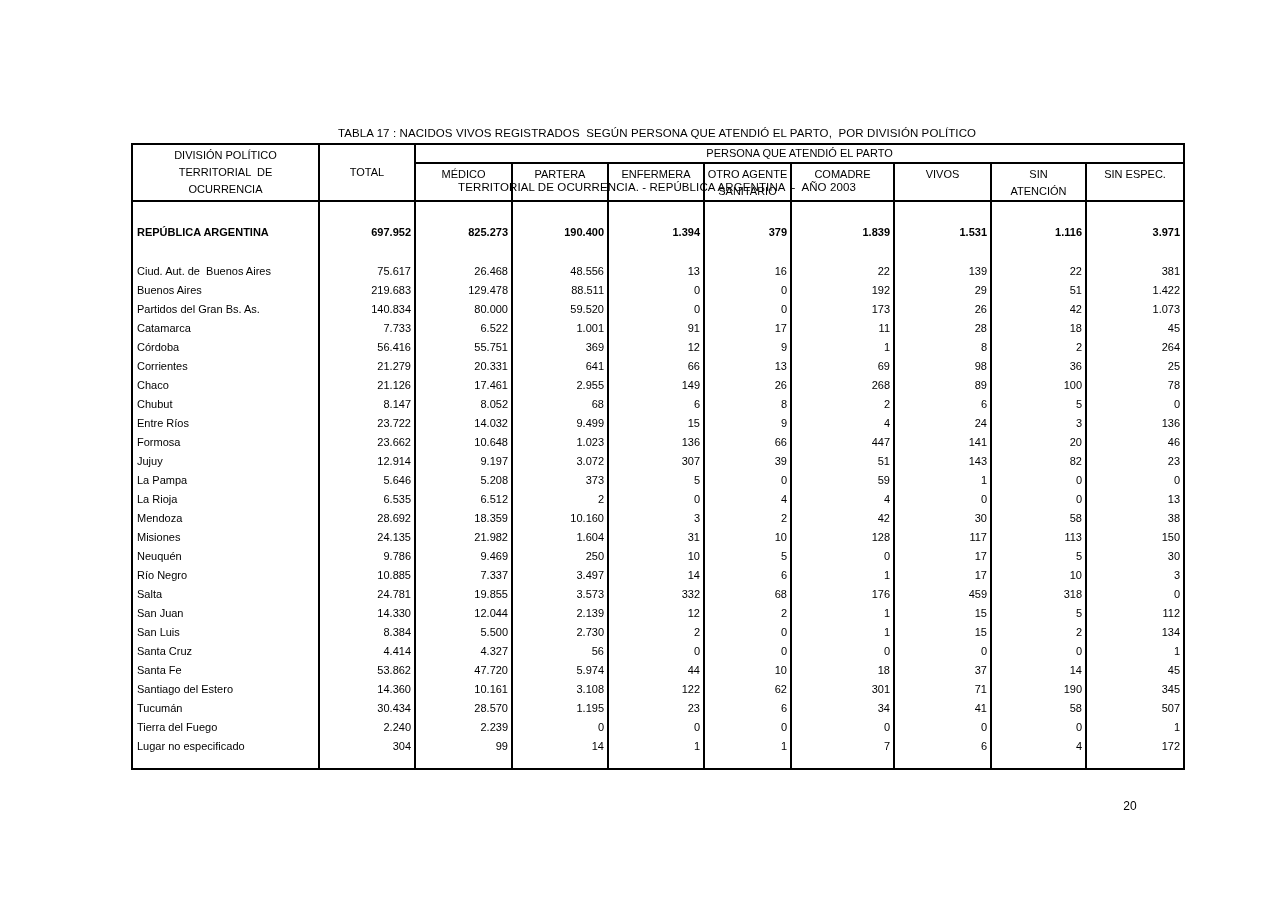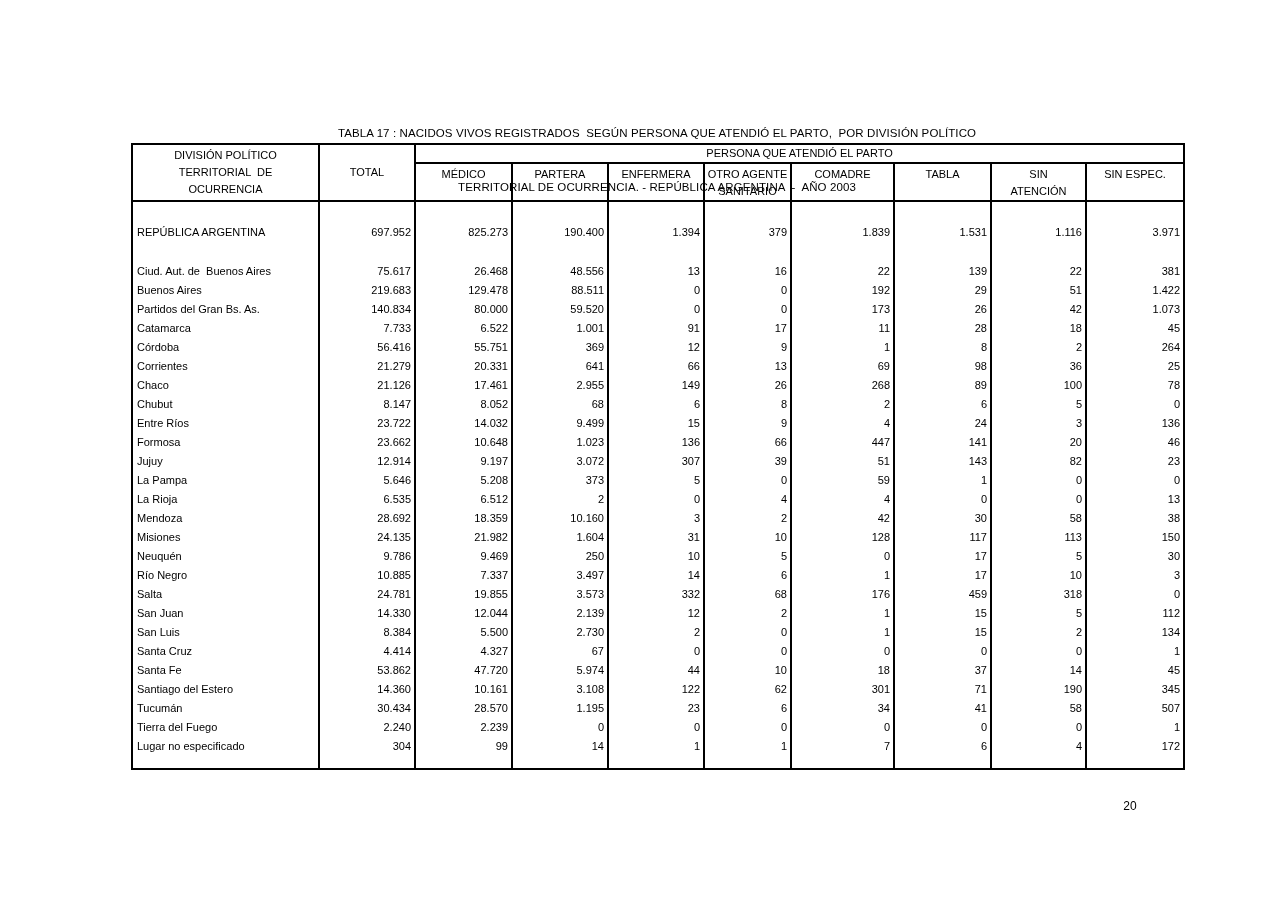--- a/index.html
+++ b/index.html
@@ -32,21 +32,21 @@
   tr.band-row { height: 19px; }
   tr.names-row { height: 35px; }
   th.division-head { vertical-align: middle; }
   tr.names-row th { vertical-align: top; padding-top: 2px; }
 
   tbody td {
     border-left: 2px solid #000; border-right: 2px solid #000;
     border-top: none; border-bottom: none;
     padding: 0; vertical-align: middle;
   }
-  tr.total-row { height: 60px; font-weight: normal; }
+  tr.total-row { height: 60px; font-weight: bold; }
   tr.data-row { height: 19px; }
   tr.spacer-row { height: 14px; }
   td.label-cell { text-align: left; padding-left: 4px; white-space: pre; }
   td.label-cell.indent { }
   td.num-cell { text-align: right; padding-right: 3px; white-space: pre; }
 
   .note {
     position: absolute; left: 131px; top: 784px; width: 1000px;
     font-size: 11px; white-space: pre-wrap;
   }
@@ -86,21 +86,21 @@
         <th rowspan="2">TOTAL</th>
         <th colspan="8">PERSONA QUE ATENDIÓ EL PARTO</th>
       </tr>
       <tr class="names-row" id="person-names-row">
           <th>MÉDICO</th>
           <th>PARTERA</th>
           <th>ENFERMERA</th>
           <th>OTRO AGENTE
 SANITARIO</th>
           <th>COMADRE</th>
-          <th>TABLA</th>
+          <th>VIVOS</th>
           <th>SIN
 ATENCIÓN</th>
           <th>SIN ESPEC.</th>
         </tr>
     </thead>
     <tbody id="table-body">
       <tr class="total-row" id="total-row">
         <td class="label-cell">REPÚBLICA ARGENTINA</td>
       <td class="num-cell">697.952</td>
           <td class="num-cell">825.273</td>
@@ -349,21 +349,21 @@
           <td class="num-cell">0</td>
           <td class="num-cell">1</td>
           <td class="num-cell">15</td>
           <td class="num-cell">2</td>
           <td class="num-cell">134</td>
         </tr>
         <tr class="data-row">
           <td class="label-cell">Santa Cruz</td>
           <td class="num-cell">4.414</td>
           <td class="num-cell">4.327</td>
-          <td class="num-cell">67</td>
+          <td class="num-cell">56</td>
           <td class="num-cell">0</td>
           <td class="num-cell">0</td>
           <td class="num-cell">0</td>
           <td class="num-cell">0</td>
           <td class="num-cell">0</td>
           <td class="num-cell">1</td>
         </tr>
         <tr class="data-row">
           <td class="label-cell">Santa Fe</td>
           <td class="num-cell">53.862</td>

